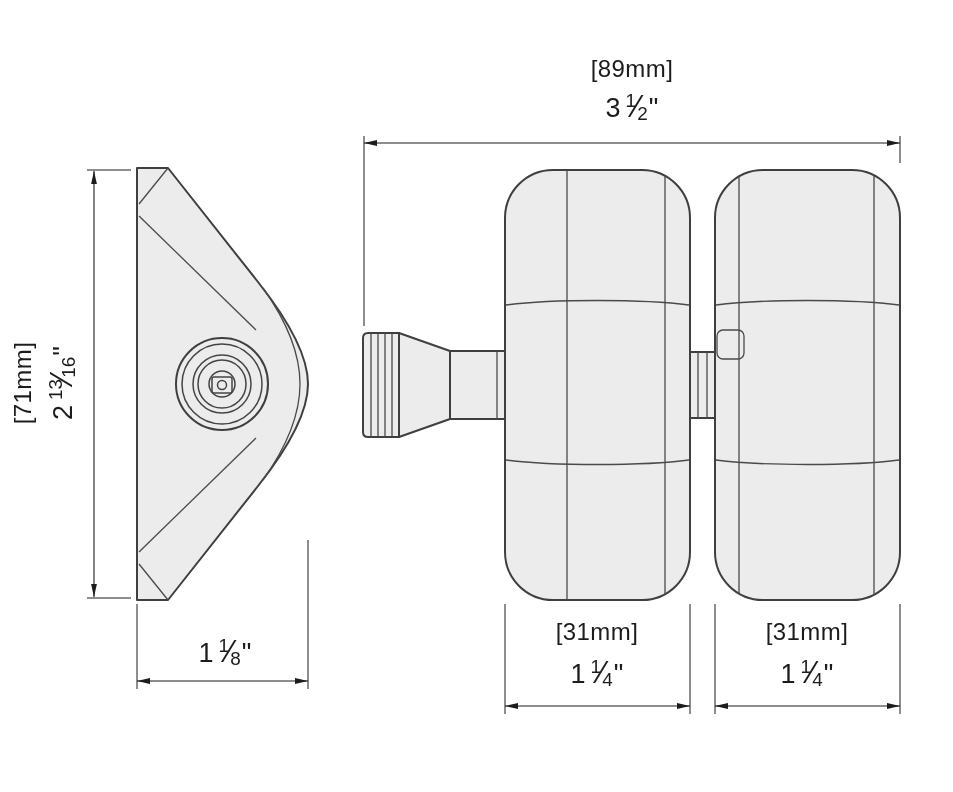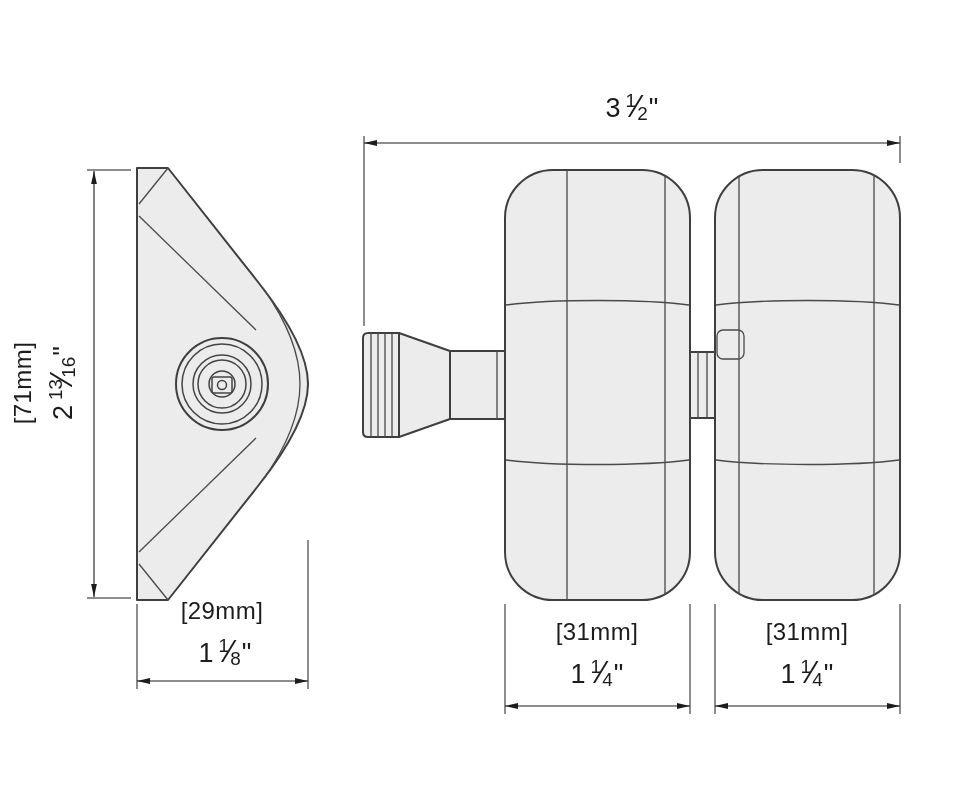--- a/index.html
+++ b/index.html
@@ -117,30 +117,30 @@
       <line class="dim" x1="505" y1="706" x2="690" y2="706" marker-start="url(#arr)" marker-end="url(#arr)"></line>
     </g>
 
     <g>
       <line class="ext" x1="715" y1="604" x2="715" y2="714"></line>
       <line class="ext" x1="900" y1="604" x2="900" y2="714"></line>
       <line class="dim" x1="715" y1="706" x2="900" y2="706" marker-start="url(#arr)" marker-end="url(#arr)"></line>
     </g>
   </svg>
 
+  <div class="label mm" style="left:482px;top:56px;width:300px">[89mm]</div>
   <div class="label inch" style="left:482px;top:90px;width:300px">
     <span class="whole">3</span><span class="frac"><span class="num">1</span><span class="sl">⁄</span><span class="den">2</span></span><span class="mark">"</span>
   </div>
 
   <div class="label mm rot" style="left:-191px;top:369px;width:430px;height:28px">[71mm]</div>
   <div class="label inch rot" style="left:-153px;top:366px;width:430px;height:34px">
     <span class="whole">2</span><span class="frac"><span class="num">13</span><span class="sl">⁄</span><span class="den">16</span></span><span class="mark">"</span>
   </div>
 
-  <div class="label mm" style="left:72px;top:598px;width:300px">[29mm]</div>
   <div class="label inch" style="left:75px;top:635px;width:300px">
     <span class="whole">1</span><span class="frac"><span class="num">1</span><span class="sl">⁄</span><span class="den">8</span></span><span class="mark">"</span>
   </div>
 
   <div class="label mm" style="left:447px;top:619px;width:300px">[31mm]</div>
   <div class="label inch" style="left:447px;top:656px;width:300px">
     <span class="whole">1</span><span class="frac"><span class="num">1</span><span class="sl">⁄</span><span class="den">4</span></span><span class="mark">"</span>
   </div>
 
   <div class="label mm" style="left:657px;top:619px;width:300px">[31mm]</div>

